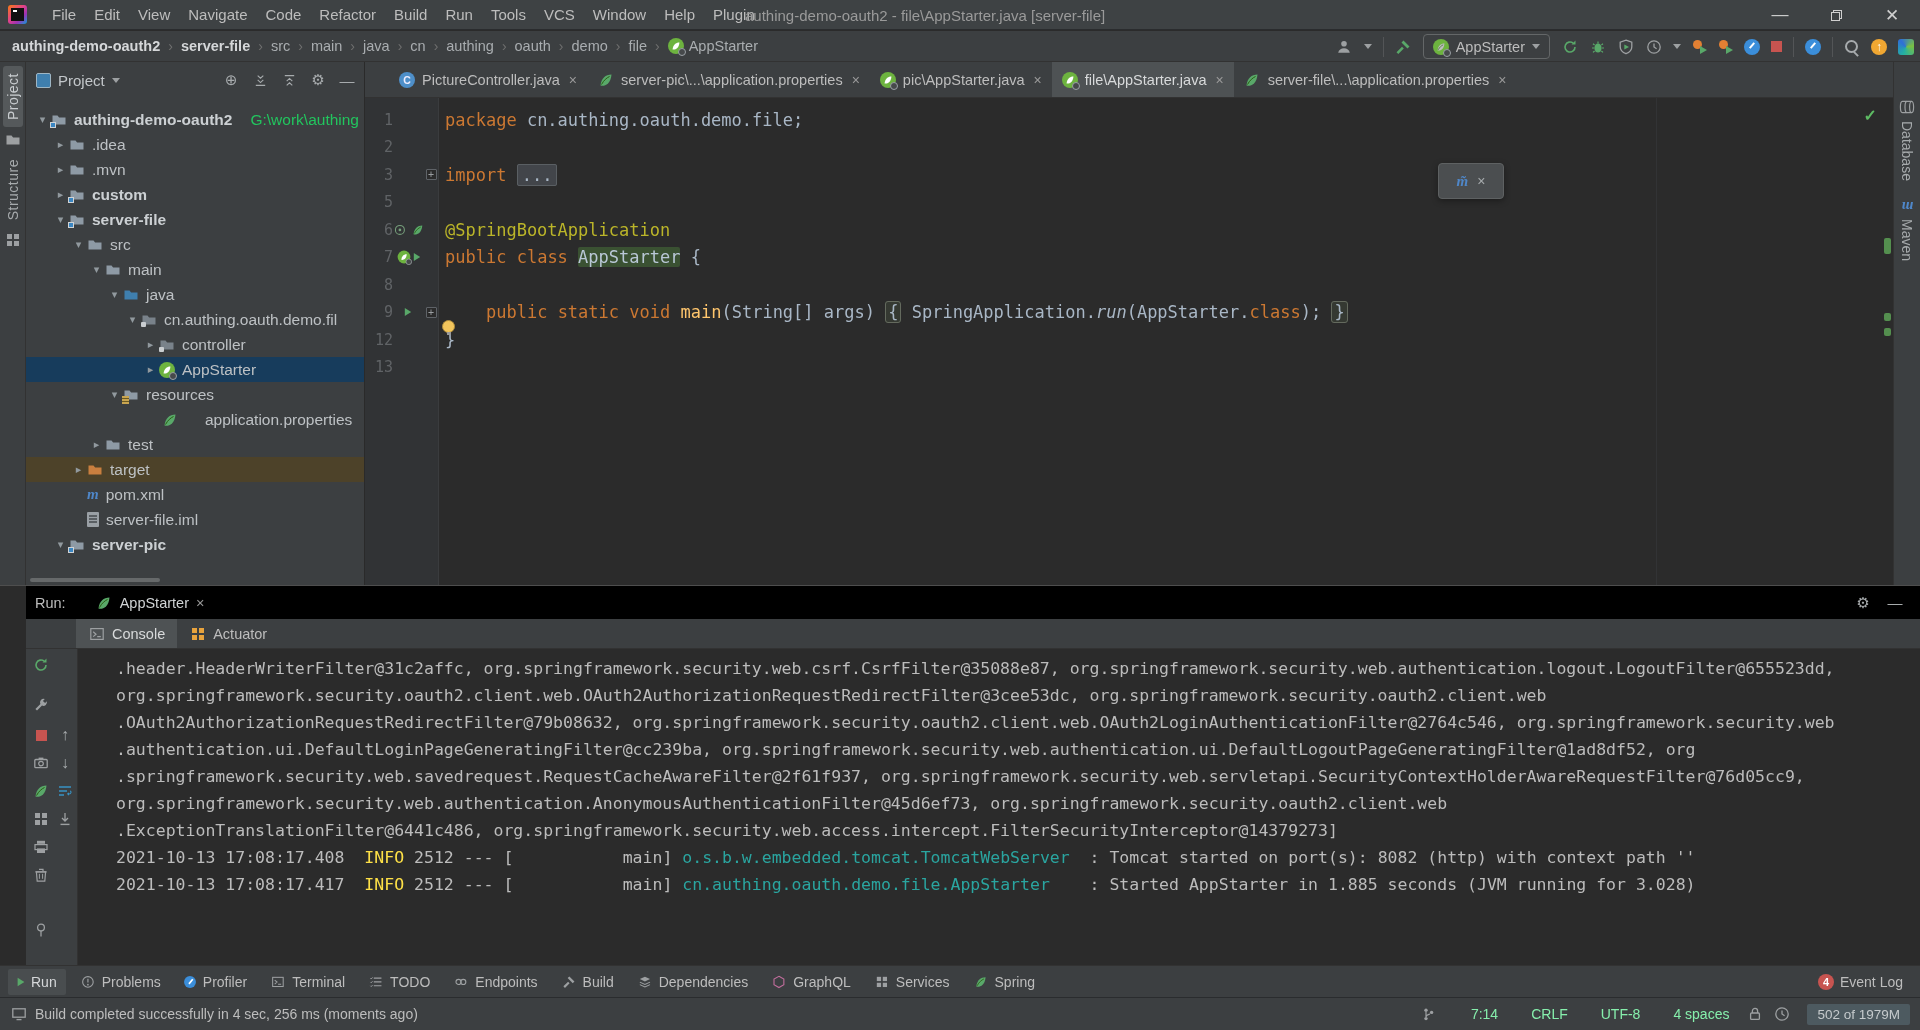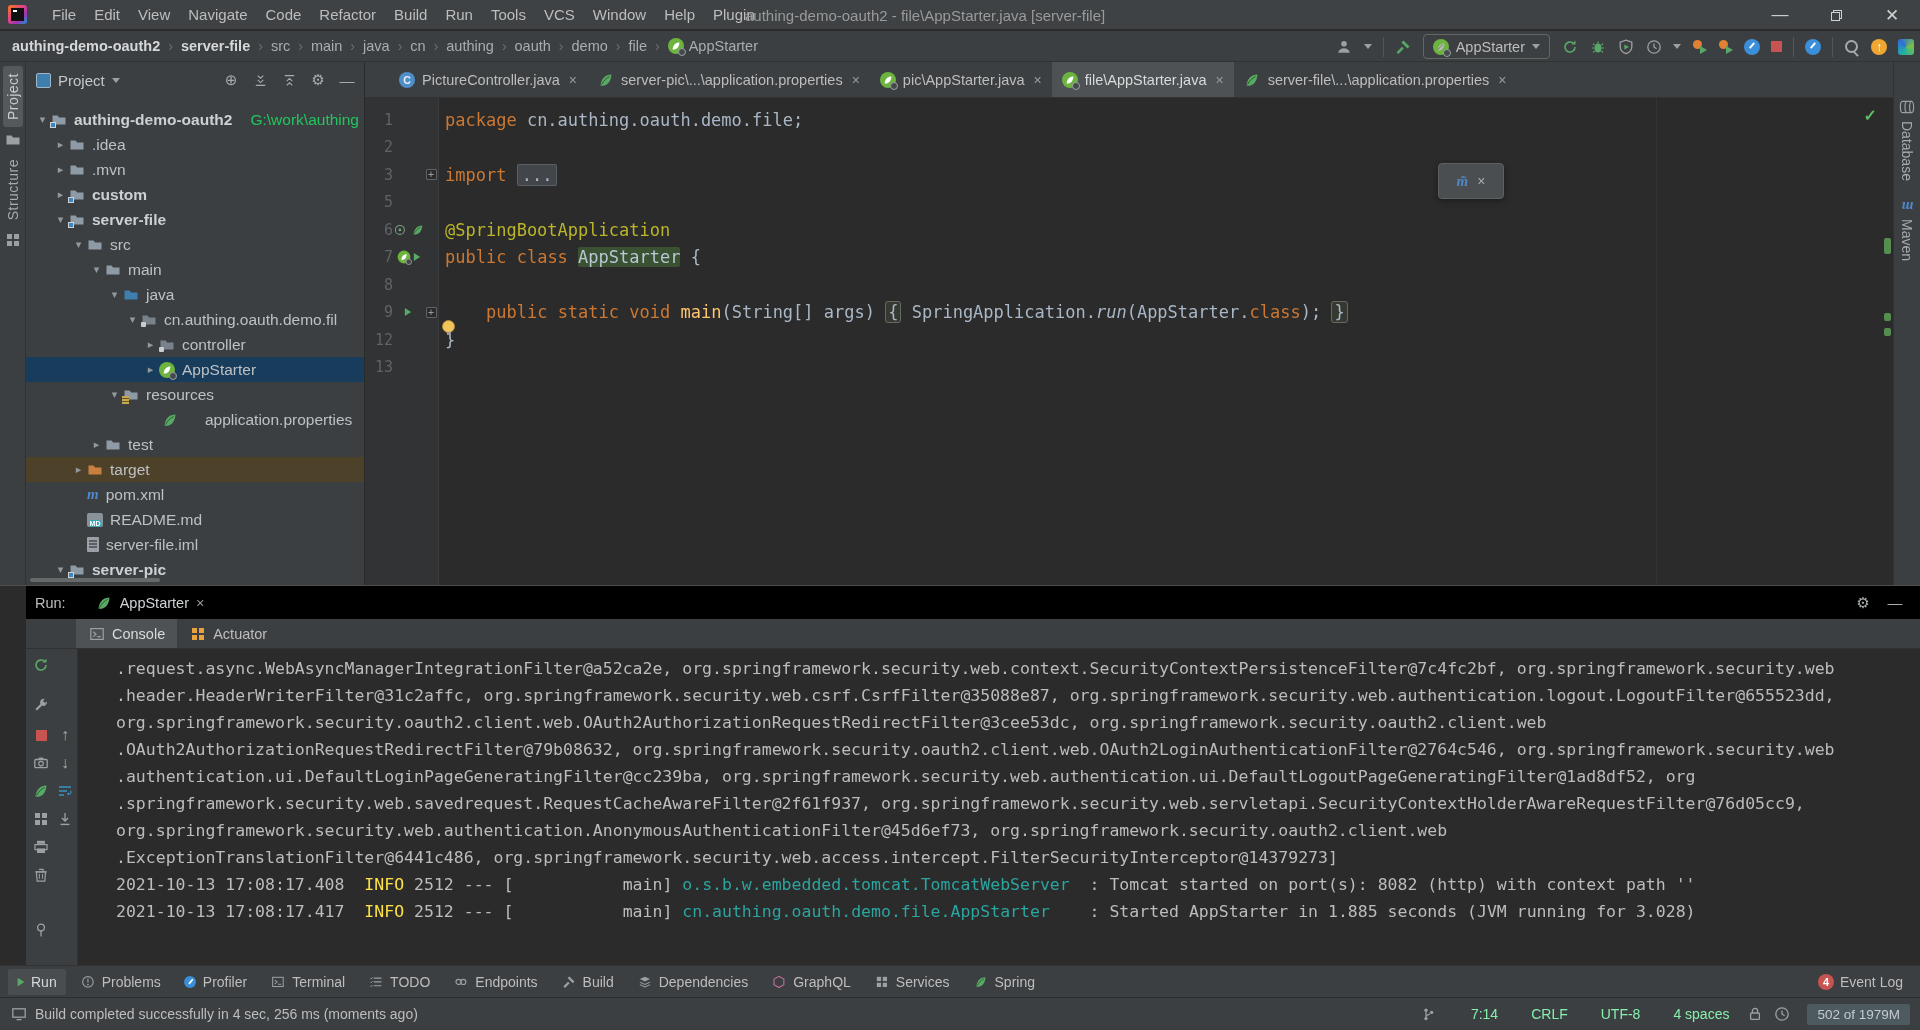--- a/index.html
+++ b/index.html
@@ -582,27 +582,20 @@
           <span class="chev">▸</span>
           <span class="fldr"><svg viewBox="0 0 16 16">
               <path d="M1.5 3.5h5l1.6 2h6.4v7h-13z" fill="#c97f3f"></path>
             </svg></span>
           <span class="lbl">target</span>
         </div>
         <div class="trow" style="padding-left: 44px;">
           <span class="chev"></span>
           <span class="mvn">m</span>
           <span class="lbl">pom.xml</span>
-        </div>
-        <div class="trow" style="padding-left: 44px;">
-          <span class="chev"></span>
-          <span class="mdic">
-            <span>MD</span>
-          </span>
-          <span class="lbl">README.md</span>
         </div>
         <div class="trow" style="padding-left: 44px;">
           <span class="chev"></span>
           <span class="docic"></span>
           <span class="lbl">server-file.iml</span>
         </div>
         <div class="trow" style="padding-left: 26px;">
           <span class="chev">▾</span>
           <span class="fldr"><svg viewBox="0 0 16 16">
               <path d="M1.5 3.5h5l1.6 2h6.4v7h-13z" fill="#8e9aa5"></path>
@@ -863,21 +856,20 @@
           </svg>
         </span>
       <span class="rt-ic ic" style="left:30px; top:161px;">
           <svg>
             <use href="#i-scrollend"></use>
           </svg>
         </span>
     </div>
 
     <div class="console" id="console">
-        <div class="conline"><span class="ck-t">.request.async.WebAsyncManagerIntegrationFilter@a52ca2e, org.springframework.security.web.context.SecurityContextPersistenceFilter@7c4fc2bf, org.springframework.security.web</span></div>
         <div class="conline"><span class="ck-t">.header.HeaderWriterFilter@31c2affc, org.springframework.security.web.csrf.CsrfFilter@35088e87, org.springframework.security.web.authentication.logout.LogoutFilter@655523dd,</span></div>
         <div class="conline"><span class="ck-t">org.springframework.security.oauth2.client.web.OAuth2AuthorizationRequestRedirectFilter@3cee53dc, org.springframework.security.oauth2.client.web</span></div>
         <div class="conline"><span class="ck-t">.OAuth2AuthorizationRequestRedirectFilter@79b08632, org.springframework.security.oauth2.client.web.OAuth2LoginAuthenticationFilter@2764c546, org.springframework.security.web</span></div>
         <div class="conline"><span class="ck-t">.authentication.ui.DefaultLoginPageGeneratingFilter@cc239ba, org.springframework.security.web.authentication.ui.DefaultLogoutPageGeneratingFilter@1ad8df52, org</span></div>
         <div class="conline"><span class="ck-t">.springframework.security.web.savedrequest.RequestCacheAwareFilter@2f61f937, org.springframework.security.web.servletapi.SecurityContextHolderAwareRequestFilter@76d05cc9,</span></div>
         <div class="conline"><span class="ck-t">org.springframework.security.web.authentication.AnonymousAuthenticationFilter@45d6ef73, org.springframework.security.oauth2.client.web</span></div>
         <div class="conline"><span class="ck-t">.ExceptionTranslationFilter@6441c486, org.springframework.security.web.access.intercept.FilterSecurityInterceptor@14379273]</span></div>
         <div class="conline"><span class="ck-t">2021-10-13 17:08:17.408</span><span class="ck-t">  </span><span class="ck-info">INFO</span><span class="ck-t"> 2512 --- [           main] </span><span class="ck-logger">o.s.b.w.embedded.tomcat.TomcatWebServer</span><span class="ck-t">  : Tomcat started on port(s): 8082 (http) with context path ''</span></div>
         <div class="conline"><span class="ck-t">2021-10-13 17:08:17.417</span><span class="ck-t">  </span><span class="ck-info">INFO</span><span class="ck-t"> 2512 --- [           main] </span><span class="ck-logger">cn.authing.oauth.demo.file.AppStarter</span><span class="ck-t">    : Started AppStarter in 1.885 seconds (JVM running for 3.028)</span></div>
       </div>

